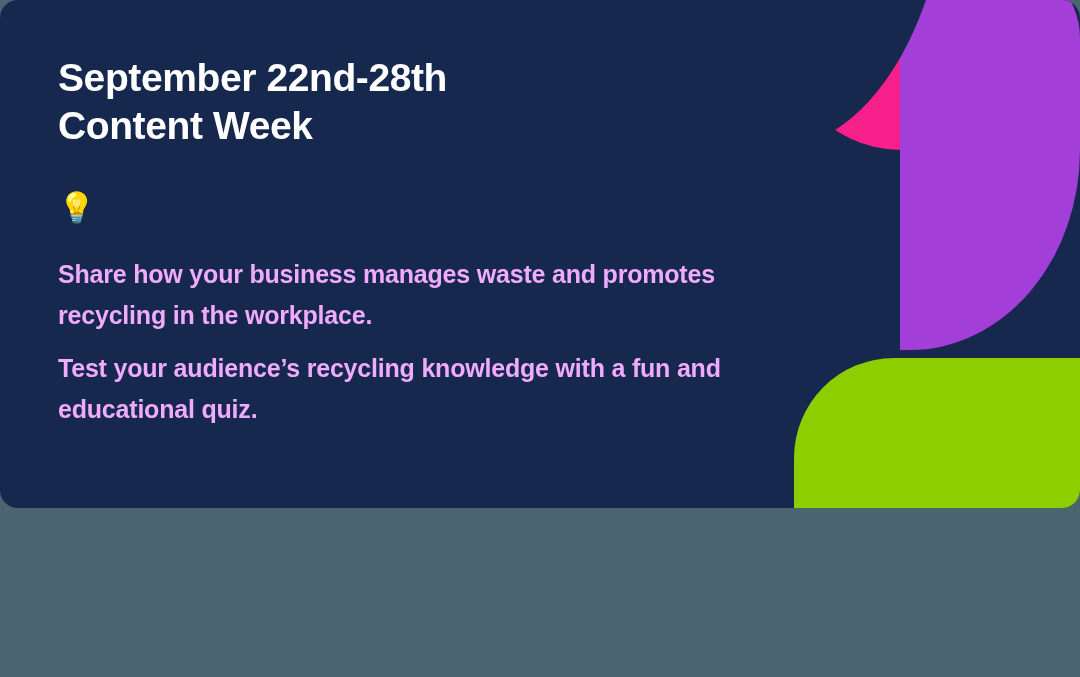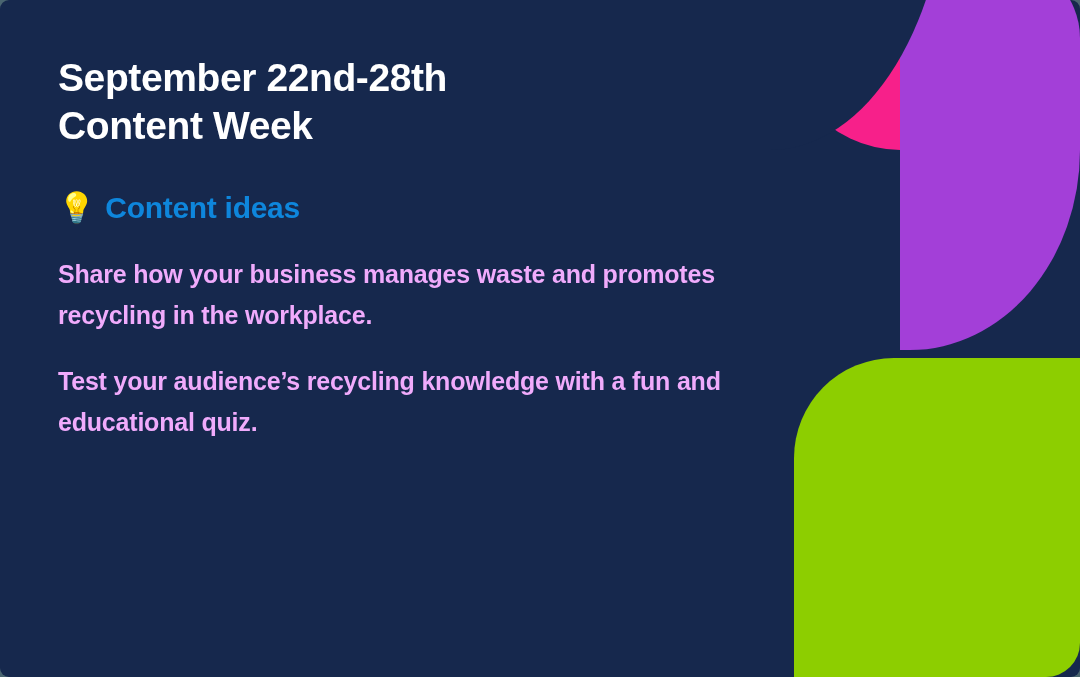--- a/index.html
+++ b/index.html
@@ -10,24 +10,24 @@
   body {
     width: 1080px;
     height: 677px;
     font-family: "Liberation Sans", sans-serif;
     -webkit-font-smoothing: antialiased;
   }
 
   .card {
     position: relative;
     width: 1080px;
-    height: 677px;
+    height: 508px;
     box-sizing: border-box;
     background: #16284d;
-    border-radius: 9px;
+    border-radius: 18px;
     overflow: hidden;
   }
 
   
   .deco-layer {
     position: absolute;
     inset: 0;
     pointer-events: none;
   }
 
@@ -115,21 +115,21 @@
 
   .idea {
     color: #f0abfc;
     font-size: 25px;
     font-weight: 700;
     line-height: 41px;
     letter-spacing: -0.2px;
     margin: 0;
   }
   .idea-1 { margin-top: 31px; }
-  .idea-2 { margin-top: 25px; }
+  .idea-2 { margin-top: 12px; }
   .idea-3 { margin-top: 25px; }
 </style>
 </head>
 <body>
 
 <div class="card">
 
   <div class="deco-layer">
     <div class="shape-pink"></div>
     <div class="shape-purple"></div>
@@ -139,20 +139,19 @@
 
   <div class="content">
 
     <h1 class="title">
       <span>September 22nd-28th</span><br>
       <span>Content Week</span>
     </h1>
 
     <div class="section-heading">
       <span class="bulb-icon">💡</span>
-      <span class="section-heading-label">Content ideas</span>
     </div>
 
     <p class="idea idea-1">Share how your business manages waste and promotes recycling in the workplace.</p>
     <p class="idea idea-2">Test your audience’s recycling knowledge with a fun and educational quiz.</p>
 
   </div>
 </div>
 
 </body></html>

